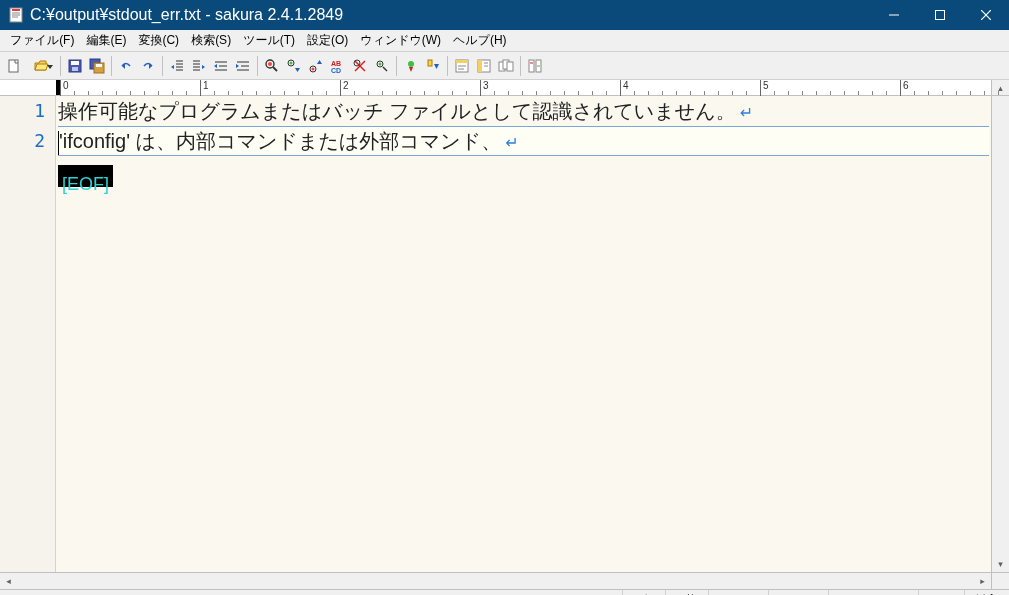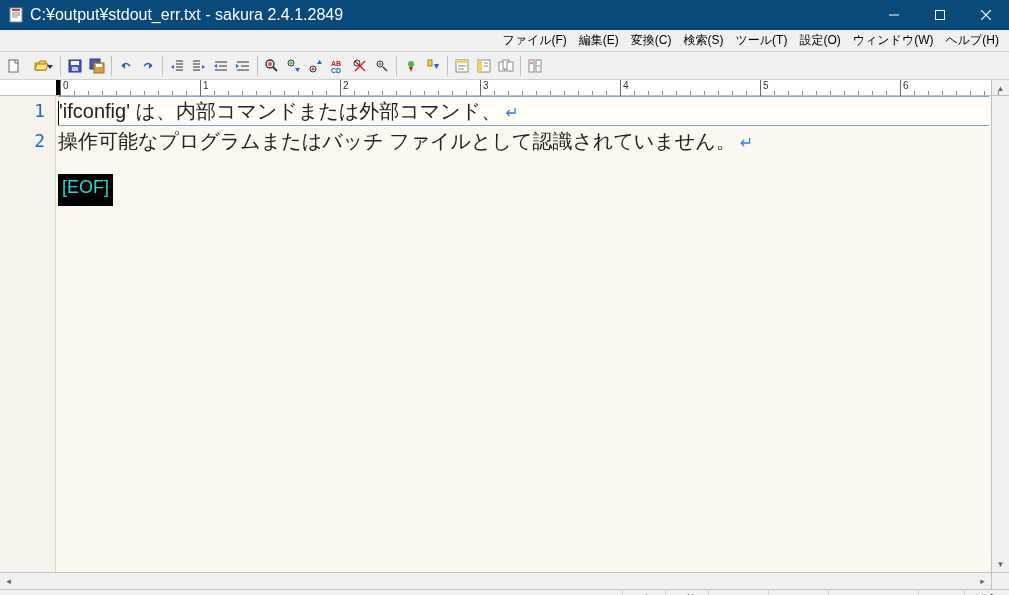--- a/index.html
+++ b/index.html
@@ -4,21 +4,21 @@
 <style>
 * { margin: 0; padding: 0; box-sizing: border-box; }
 body { font-family: "Meiryo", "MS Gothic", sans-serif; font-size: 12px; background: #fff; overflow: hidden; width: 1009px; height: 595px; }
 
 .titlebar { height: 30px; background: #0a4a7a; color: #fff; display: flex; align-items: center; padding: 0 0 0 8px; }
 .titlebar .app-icon { width: 16px; height: 16px; margin-right: 6px; display: inline-block; }
 .titlebar .app-icon svg { display: block; }
 .titlebar .title { flex: 1; font-size: 16px; }
 .titlebar .win-btn { width: 46px; height: 30px; display: flex; align-items: center; justify-content: center; color: #fff; }
 
-.menubar { height: 22px; background: #f0f0f0; display: flex; align-items: center; padding: 0 4px; border-bottom: 1px solid #d0d0d0; font-size: 12px; justify-content: flex-end; }
+.menubar { height: 22px; background: #f0f0f0; display: flex; align-items: center; padding: 0 4px; border-bottom: 1px solid #d0d0d0; font-size: 12px; }
 .menubar .menu-item { padding: 2px 6px; cursor: default; }
 
 .toolbar { height: 28px; background: #f0f0f0; display: flex; align-items: center; padding: 2px 4px; gap: 2px; border-bottom: 1px solid #d0d0d0; }
 .toolbar .tb-btn { width: 20px; height: 22px; display: flex; align-items: center; justify-content: center; border: 1px solid transparent; }
 .toolbar .sep { width: 1px; height: 20px; background: #c0c0c0; margin: 0 2px; }
 .toolbar .tb-btn.drop { width: 30px; position: relative; }
 .toolbar .tb-btn.drop::after { content: ""; position: absolute; right: 2px; top: 9px; border-left: 3px solid transparent; border-right: 3px solid transparent; border-top: 4px solid #333; }
 
 .ruler { height: 16px; background: #fff; display: flex; border-bottom: 1px solid #c0c0c0; }
 .ruler-gutter { width: 56px; }
@@ -30,21 +30,21 @@
 .editor-wrap { display: flex; height: 476px; }
 .editor-scroll { flex: 1; display: flex; overflow: hidden; position: relative; }
 .gutter { width: 56px; background: #f5f3ec; text-align: right; padding-right: 10px; font-size: 18px; color: #1a6cc7; font-family: Consolas, monospace; border-right: 1px solid #d6d2c4; }
 .gutter .ln { height: 30px; line-height: 30px; }
 .content { flex: 1; background: #fbf8ef; font-size: 20px; font-family: "Meiryo", sans-serif; padding: 0 2px; position: relative; }
 .content .line { height: 30px; line-height: 30px; white-space: pre; color: #222; }
 .content .line .crlf { color: #3080e0; font-size: 16px; margin-left: 4px; }
 .content .line.caret-line { background: #fefef5; box-shadow: inset 0 -1px 0 #7aa7d8, inset 0 1px 0 #7aa7d8; }
 .content .caret { display: inline-block; width: 1px; height: 24px; background: #000; vertical-align: middle; animation: blink 1s step-start infinite; }
 @keyframes blink { 50% { opacity: 0; } }
-.content .eof { display: inline-block; background: #000; color: #2ad4d4; padding: 0 4px; height: 32px; line-height: 26px; margin-top: 18px; font-size: 18px; }
+.content .eof { display: inline-block; background: #000; color: #2ad4d4; padding: 6px 4px; height: 22px; line-height: 26px; margin-top: 9px; font-size: 18px; }
 .vscroll { width: 18px; background: #f0f0f0; border-left: 1px solid #c0c0c0; display: flex; flex-direction: column; }
 .vscroll .arrow { height: 17px; display: flex; align-items: center; justify-content: center; color: #606060; font-size: 9px; background: #f0f0f0; }
 .vscroll .track { flex: 1; }
 
 .hscroll-row { height: 17px; display: flex; background: #f0f0f0; border-top: 1px solid #c0c0c0; }
 .hscroll-row .arrow { width: 17px; display: flex; align-items: center; justify-content: center; color: #606060; font-size: 9px; }
 .hscroll-row .track { flex: 1; }
 .hscroll-row .corner { width: 18px; border-left: 1px solid #c0c0c0; }
 
 .statusbar { height: 22px; background: #f0f0f0; border-top: 1px solid #c0c0c0; display: flex; align-items: center; font-size: 12px; }
@@ -344,22 +344,22 @@
     </div>
 </div>
 
 <div class="editor-wrap">
   <div class="editor-scroll">
     <div class="gutter" id="gutter">
         <div class="ln">1</div>
         <div class="ln">2</div>
       </div>
     <div class="content" id="content">
+        <div class="line"><span>操作可能なプログラムまたはバッチ ファイルとして認識されていません。</span><span class="crlf">↵</span></div>
         <div class="line caret-line"><span class="caret"></span><span>'ifconfig' は、内部コマンドまたは外部コマンド、</span><span class="crlf">↵</span></div>
-        <div class="line"><span>操作可能なプログラムまたはバッチ ファイルとして認識されていません。</span><span class="crlf">↵</span></div>
         <div class="line"><span class="eof">[EOF]</span></div>
       </div>
   </div>
   <div class="vscroll">
     <div class="track"></div>
     <div class="arrow">▾</div>
   </div>
 </div>
 
 <div class="hscroll-row">

